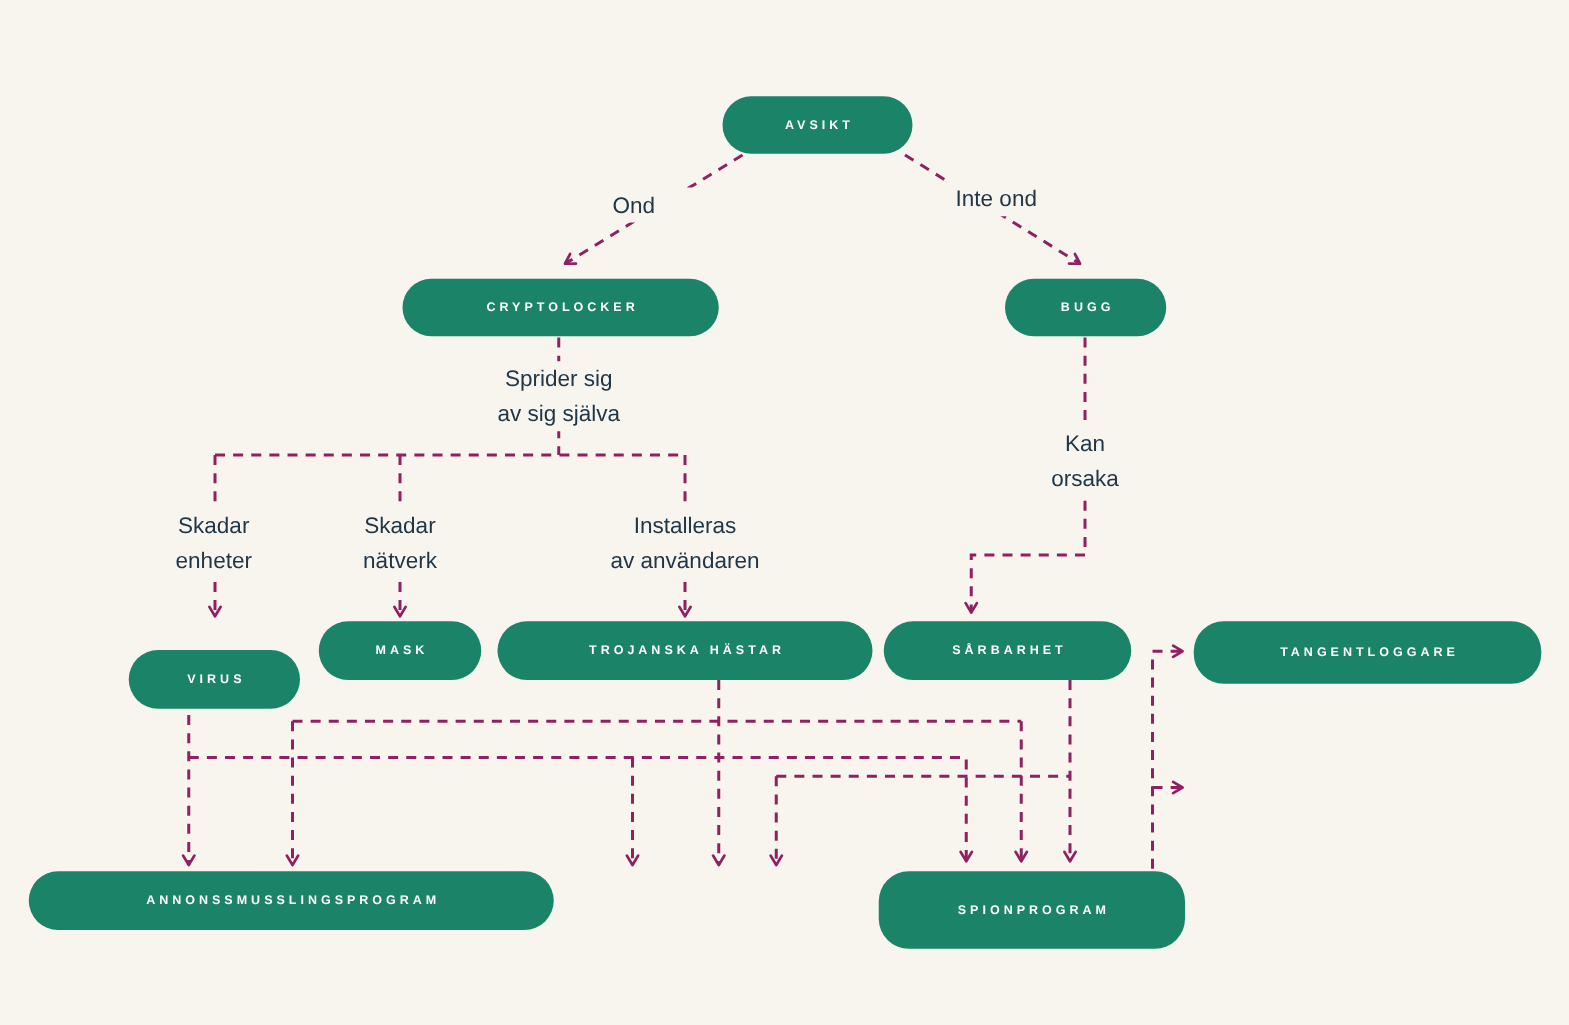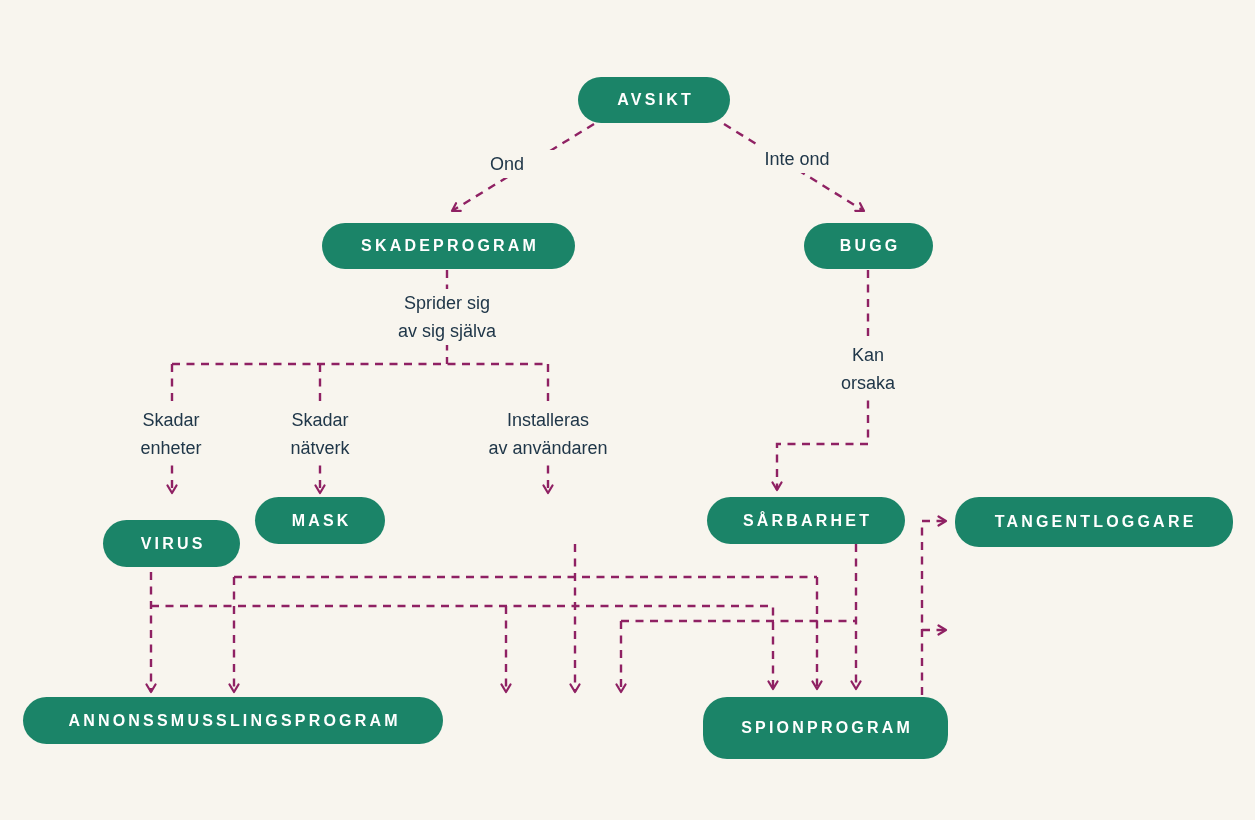--- a/index.html
+++ b/index.html
@@ -15,21 +15,21 @@
     position:absolute;z-index:2;
     color:var(--label-text,#203749);
     background:var(--background,#F8F5EE);
     font-size:18px;line-height:28px;text-align:center;white-space:pre-line;
   }
   .node{
     position:absolute;z-index:3;
     background:var(--node,#1B8468);color:var(--node-text,#FFFFFF);
     border-radius:24px;
     display:flex;align-items:center;justify-content:center;
-    font-weight:bold;font-size:16px;letter-spacing:3.2px;text-indent:3.2px;
+    font-weight:bold;font-size:10px;letter-spacing:3.2px;text-indent:3.2px;
   }
 </style>
 </head>
 <body>
 
 <div class="canvas">
 
   <svg class="connectors" width="1255" height="820" viewBox="0 0 1255 820">
     <defs>
       <marker id="arrowhead" markerWidth="13" markerHeight="13" refX="9.5" refY="6" orient="auto" markerUnits="userSpaceOnUse">
@@ -72,22 +72,23 @@
   <div class="elabel" style="left:96px;top:406px;width:150px;">Skadar
 enheter</div>
   <div class="elabel" style="left:245px;top:406px;width:150px;">Skadar
 nätverk</div>
   <div class="elabel" style="left:448px;top:406px;width:200px;">Installeras
 av användaren</div>
   <div class="elabel" style="left:793px;top:341px;width:150px;">Kan
 orsaka</div>
 
   <div class="node" style="left:578px;top:77px;width:152px;height:46px;">AVSIKT</div>
-  <div class="node" style="left:322px;top:223px;width:253px;height:46px;">SKADEPROGRAM</div>
+  <div class="node" style="left:322px;top:223px;width:253px;height:46px;">CRYPTOLOCKER</div>
   <div class="node" style="left:804px;top:223px;width:129px;height:46px;">BUGG</div>
   <div class="node" style="left:103px;top:497px;width:137px;height:47px;margin-top:23px;">VIRUS</div>
   <div class="node" style="left:255px;top:497px;width:130px;height:47px;">MASK</div>
+  <div class="node" style="left:398px;top:497px;width:300px;height:47px;">TROJANSKA HÄSTAR</div>
   <div class="node" style="left:707px;top:497px;width:198px;height:47px;">SÅRBARHET</div>
   <div class="node" style="left:955px;top:497px;width:278px;height:50px;">TANGENTLOGGARE</div>
   <div class="node" style="left:23px;top:697px;width:420px;height:47px;">ANNONSSMUSSLINGSPROGRAM</div>
   <div class="node" style="left:703px;top:697px;width:245px;height:62px;">SPIONPROGRAM</div>
 
 </div>
 
 </body></html>

